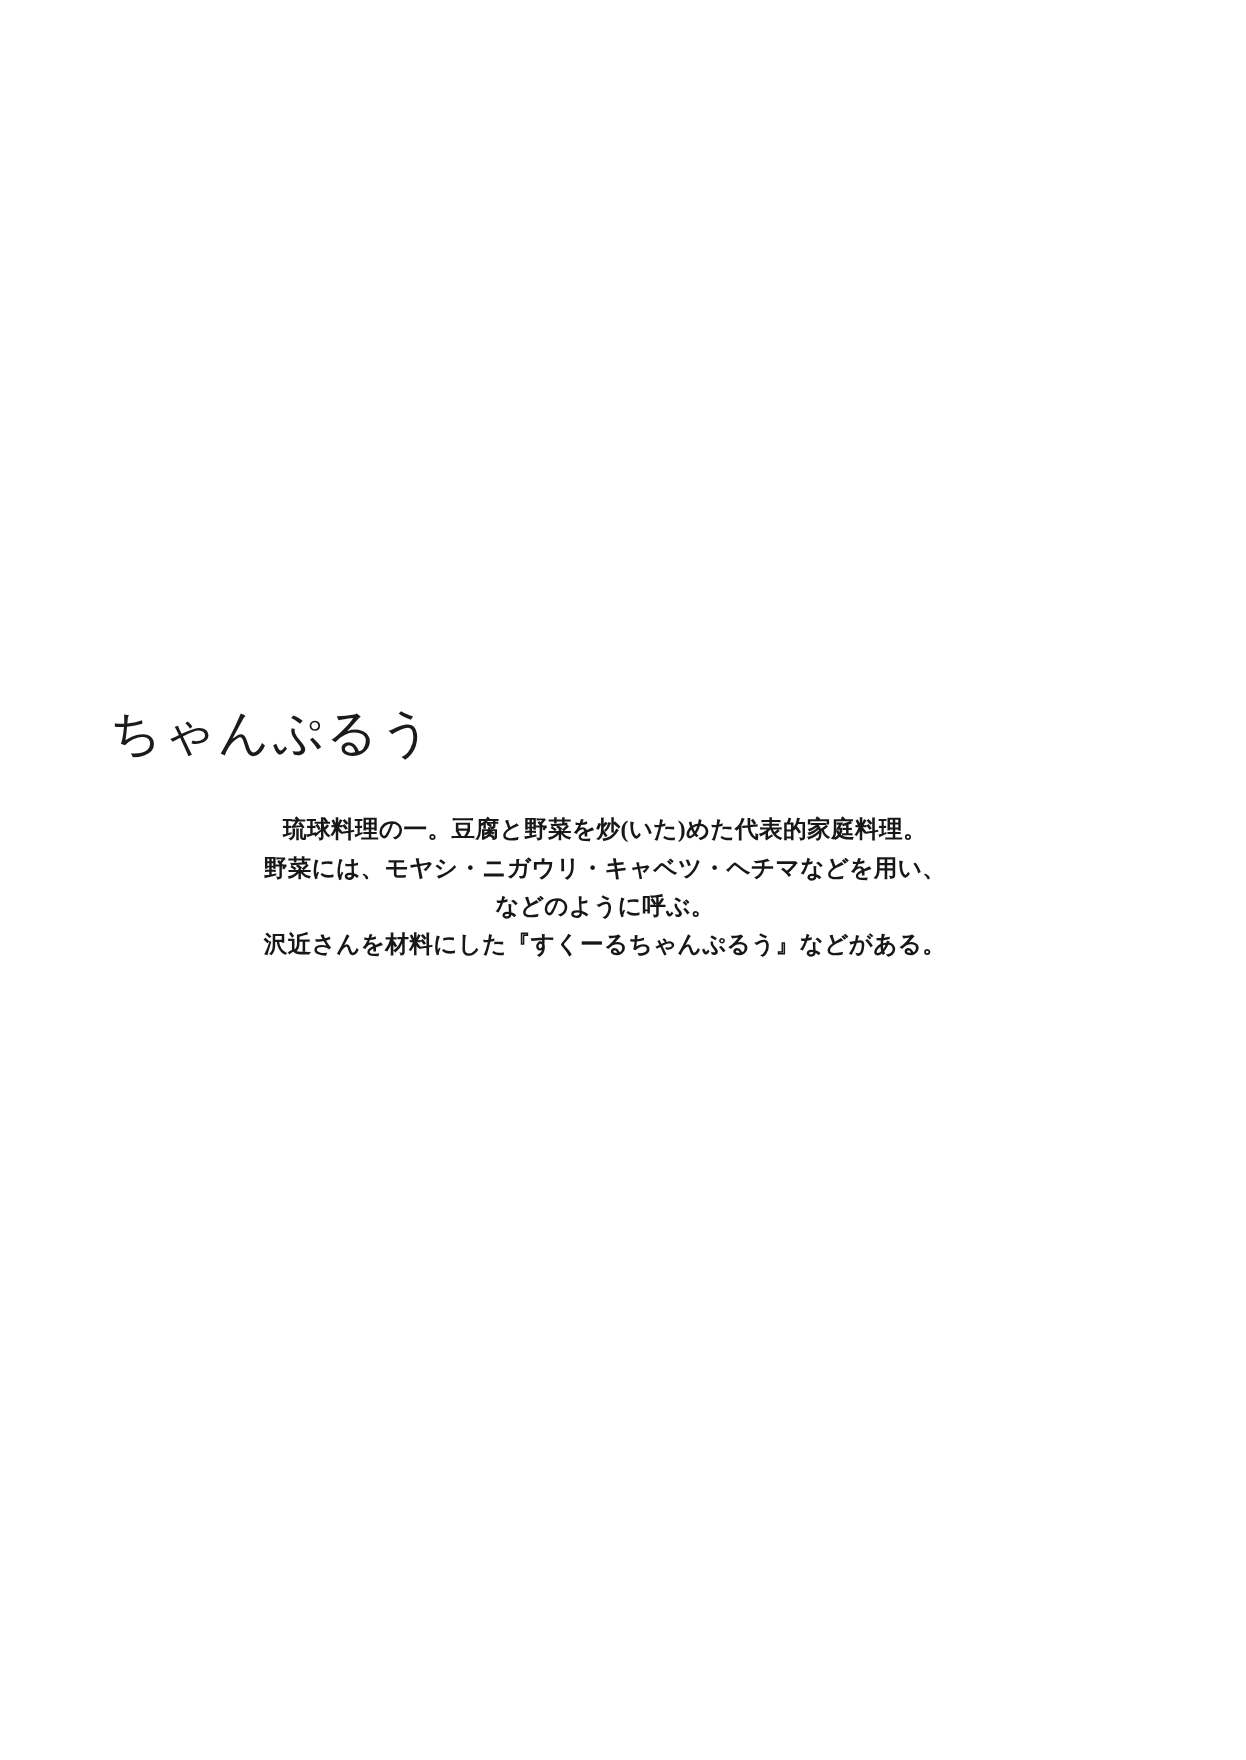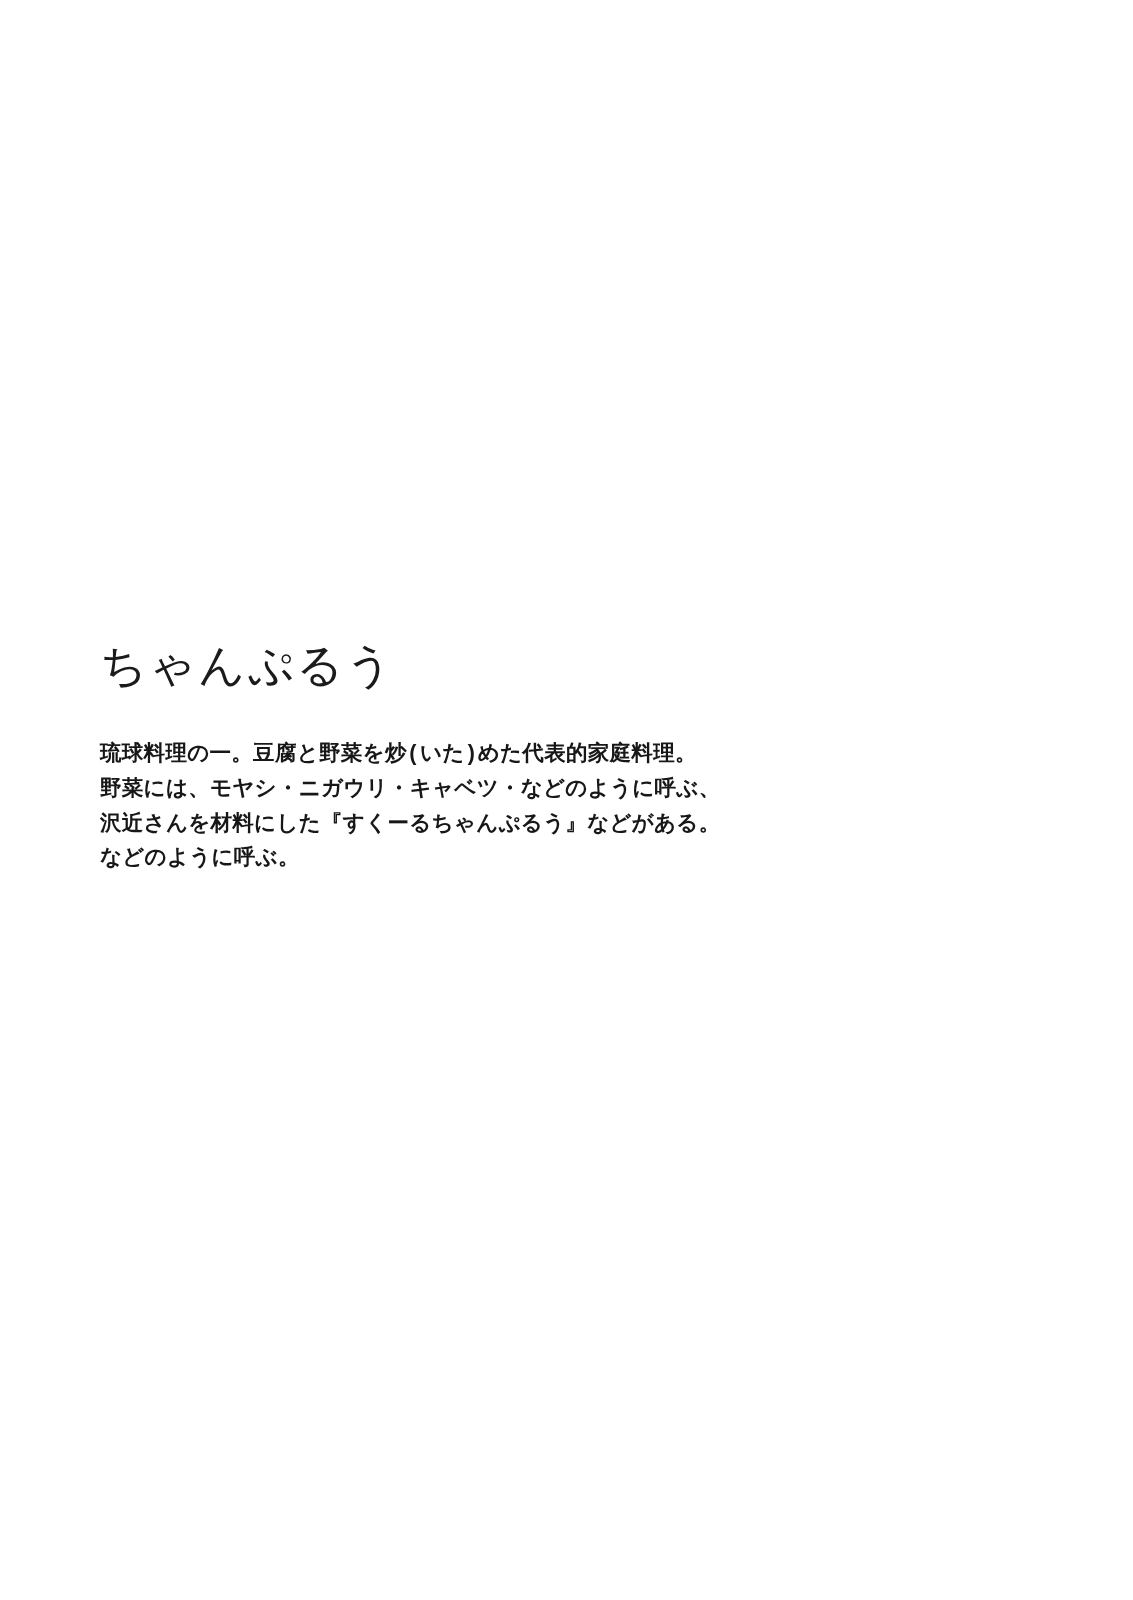--- a/index.html
+++ b/index.html
@@ -15,54 +15,55 @@
     overflow: hidden;
     font-family: "DejaVu Sans", sans-serif;
   }
   .content {
     position: absolute;
     left: 100px;
     top: 640px;
     width: 900px;
   }
   .entry-title {
-    font-family: Liberation Serif, serif;
+    font-family: Liberation Sans, sans-serif;
     font-size: 46px;
     font-weight: 400;
     color: #1b1b1b;
     letter-spacing: 2px;
     line-height: 1.15;
     margin: 0 0 44px 0;
     white-space: pre;
   }
   .entry-body {
-    font-family: Liberation Mono, monospace;
+    font-family: Liberation Serif, serif;
     font-size: 21.5px;
     font-weight: 600;
     color: #171717;
     line-height: 1.62;
     letter-spacing: 0.3px;
     margin: 0;
+    text-align: center;
   }
   .entry-body .line {
     display: block;
     white-space: pre;
   }
 </style>
 </head>
 <body>
 
 <div class="page">
 
   <div class="content">
 
     <h1 class="entry-title">ちゃんぷるう</h1>
 
     <div class="entry-body">
       <span class="line">琉球料理の一。豆腐と野菜を炒(いた)めた代表的家庭料理。</span>
-      <span class="line">野菜には、モヤシ・ニガウリ・キャベツ・などのように呼ぶ、</span>
+      <span class="line">野菜には、モヤシ・ニガウリ・キャベツ・ヘチマなどを用い、</span>
+      <span class="line">などのように呼ぶ。</span>
       <span class="line">沢近さんを材料にした『すくーるちゃんぷるう』などがある。</span>
-      <span class="line">などのように呼ぶ。</span>
     </div>
 
   </div>
 
 </div>
 
 </body></html>

